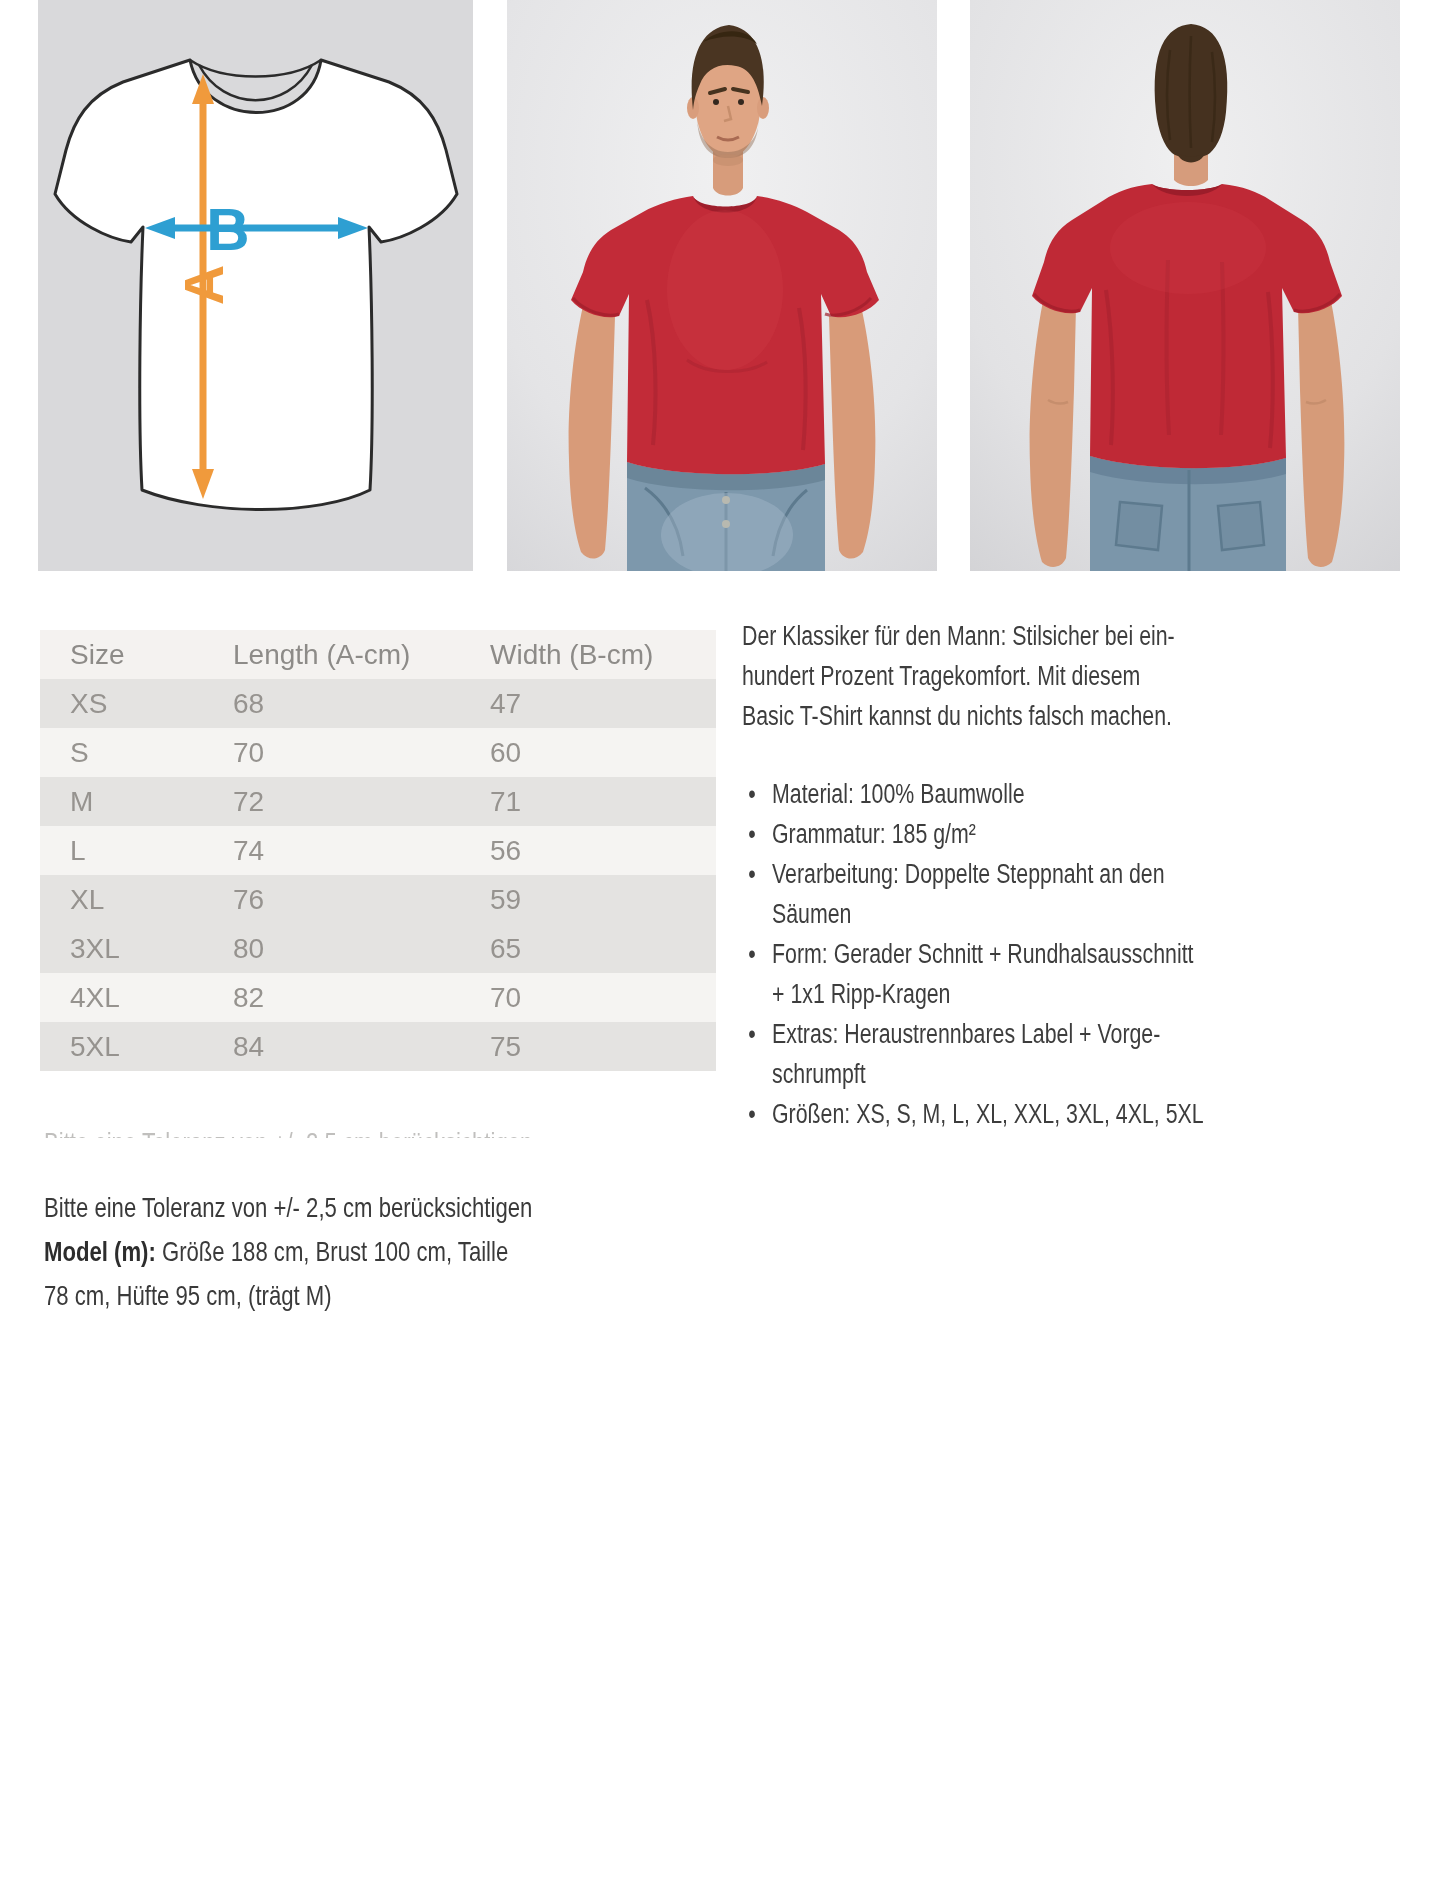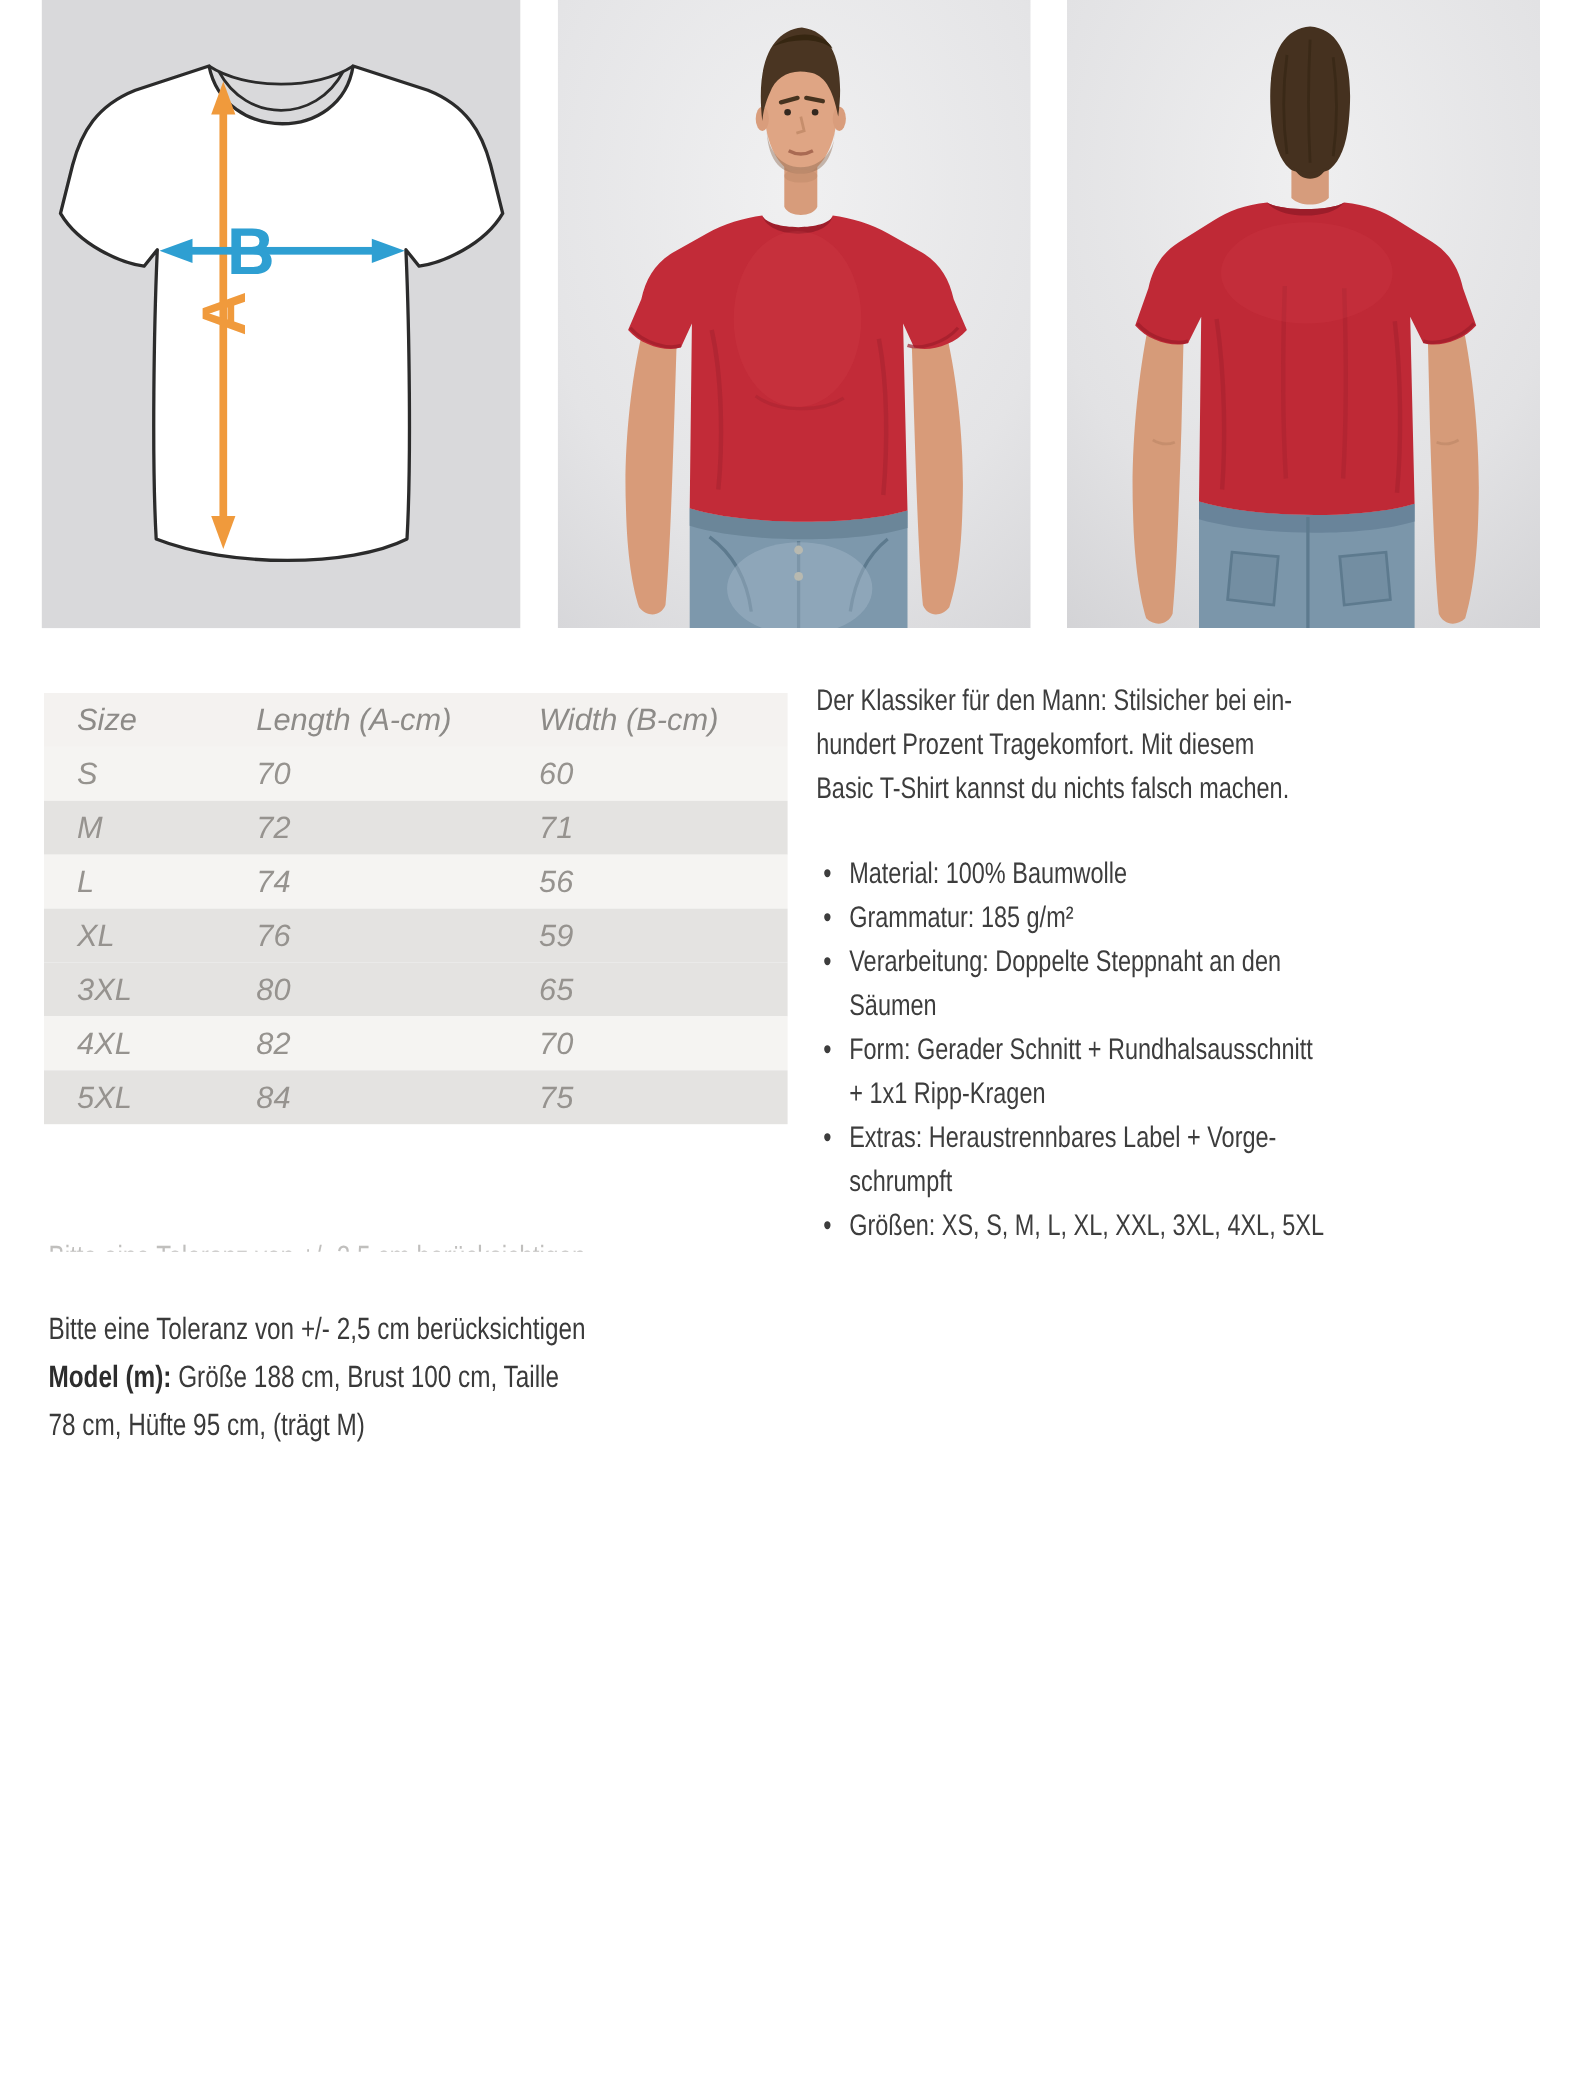--- a/index.html
+++ b/index.html
@@ -12,21 +12,21 @@
   }
   .panel { position:absolute; top:0; height:571px; }
   #panel-diagram { left:38px;  width:435px; background:#d9d9db; }
   #panel-front   { left:507px; width:430px; }
   #panel-back    { left:970px; width:430px; }
   .panel svg { display:block; width:100%; height:100%; }
 
   
   #size-table { position:absolute; left:40px; top:630px; width:676px;
                 font-size:28px; color:#96938f; }
-  .t-row { position:relative; height:49px;font-style:italic; }
+  .t-row { position:relative; height:49px; }
   .t-row span { position:absolute; top:50%; transform:translateY(-50%); white-space:nowrap; }
   .t-row .c1 { left:30px; }
   .t-row .c2 { left:193px; }
   .t-row .c3 { left:450px; }
   .t-head { background:#f4f2f0; color:#8d8b88; }
   .r-dark  { background:#e4e3e1; }
   .r-light { background:#f5f4f2; }
 
   
   #clipped-line { position:absolute; left:44px; top:1127px; width:560px; height:11px;
@@ -172,20 +172,25 @@
     <ellipse cx="218" cy="248" rx="78" ry="46" fill="#d6434f" opacity="0.18"></ellipse>
   </svg>
 </div>
 
 <div id="size-table">
   <div class="t-row t-head">
     <span class="c1">Size</span>
     <span class="c2">Length (A-cm)</span>
     <span class="c3">Width (B-cm)</span>
   </div>
+  <div class="t-row r-dark">
+    <span class="c1">XS</span>
+    <span class="c2">68</span>
+    <span class="c3">47</span>
+  </div>
   <div class="t-row r-light">
     <span class="c1">S</span>
     <span class="c2">70</span>
     <span class="c3">60</span>
   </div>
   <div class="t-row r-dark">
     <span class="c1">M</span>
     <span class="c2">72</span>
     <span class="c3">71</span>
   </div>

